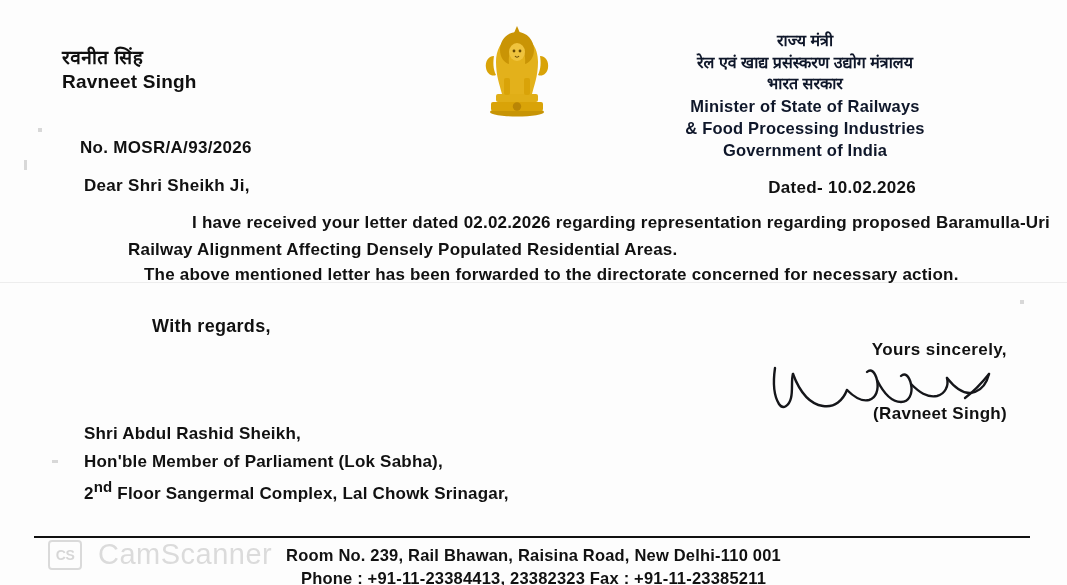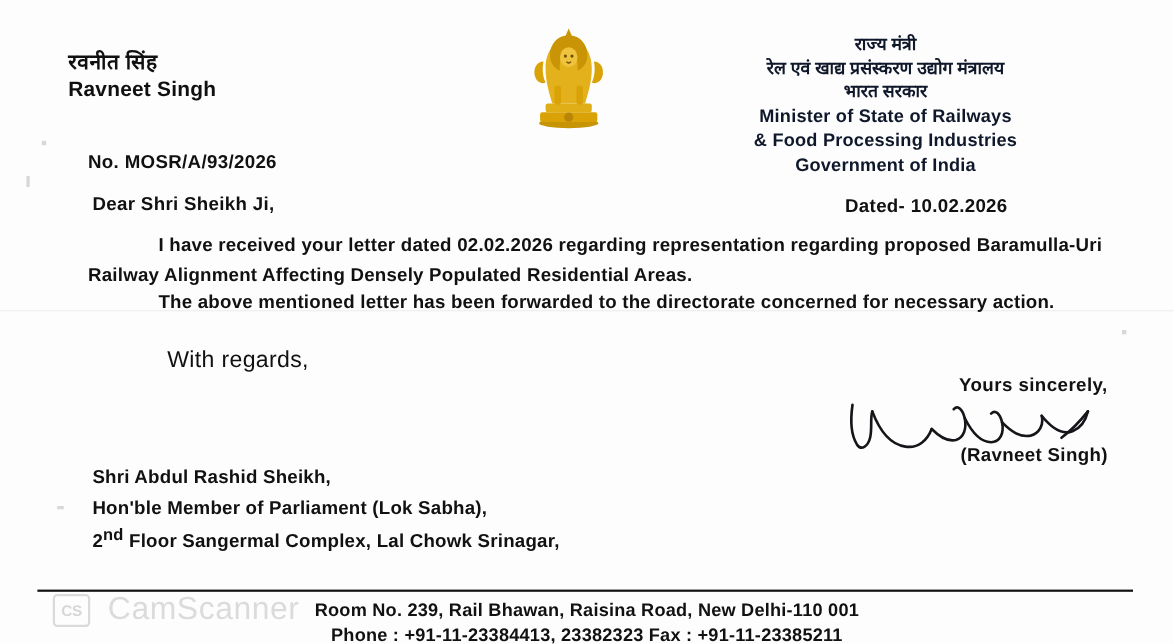--- a/index.html
+++ b/index.html
@@ -136,28 +136,28 @@
     text-align: justify;
     text-align-last: left;
     line-height: 1.58;
     letter-spacing: 0.2px;
     color: #111;
   }
   .para .indent {
     display: inline-block;
     width: 64px;
   }
-  #para1 { top: 210px; }
+  #para1 { top: 210px; margin-left: 48px; }
   #para2 { top: 262px; }
   .regards {
     position: absolute;
     left: 152px;
     top: 316px;
-    font-size: 21px;
-    font-weight: normal;
+    font-size: 18px;
+    font-weight: bold;
     letter-spacing: 0.3px;
   }
 
   
   .yours {
     position: absolute;
     right: 60px;
     top: 340px;
     font-size: 17px;
     font-weight: bold;

